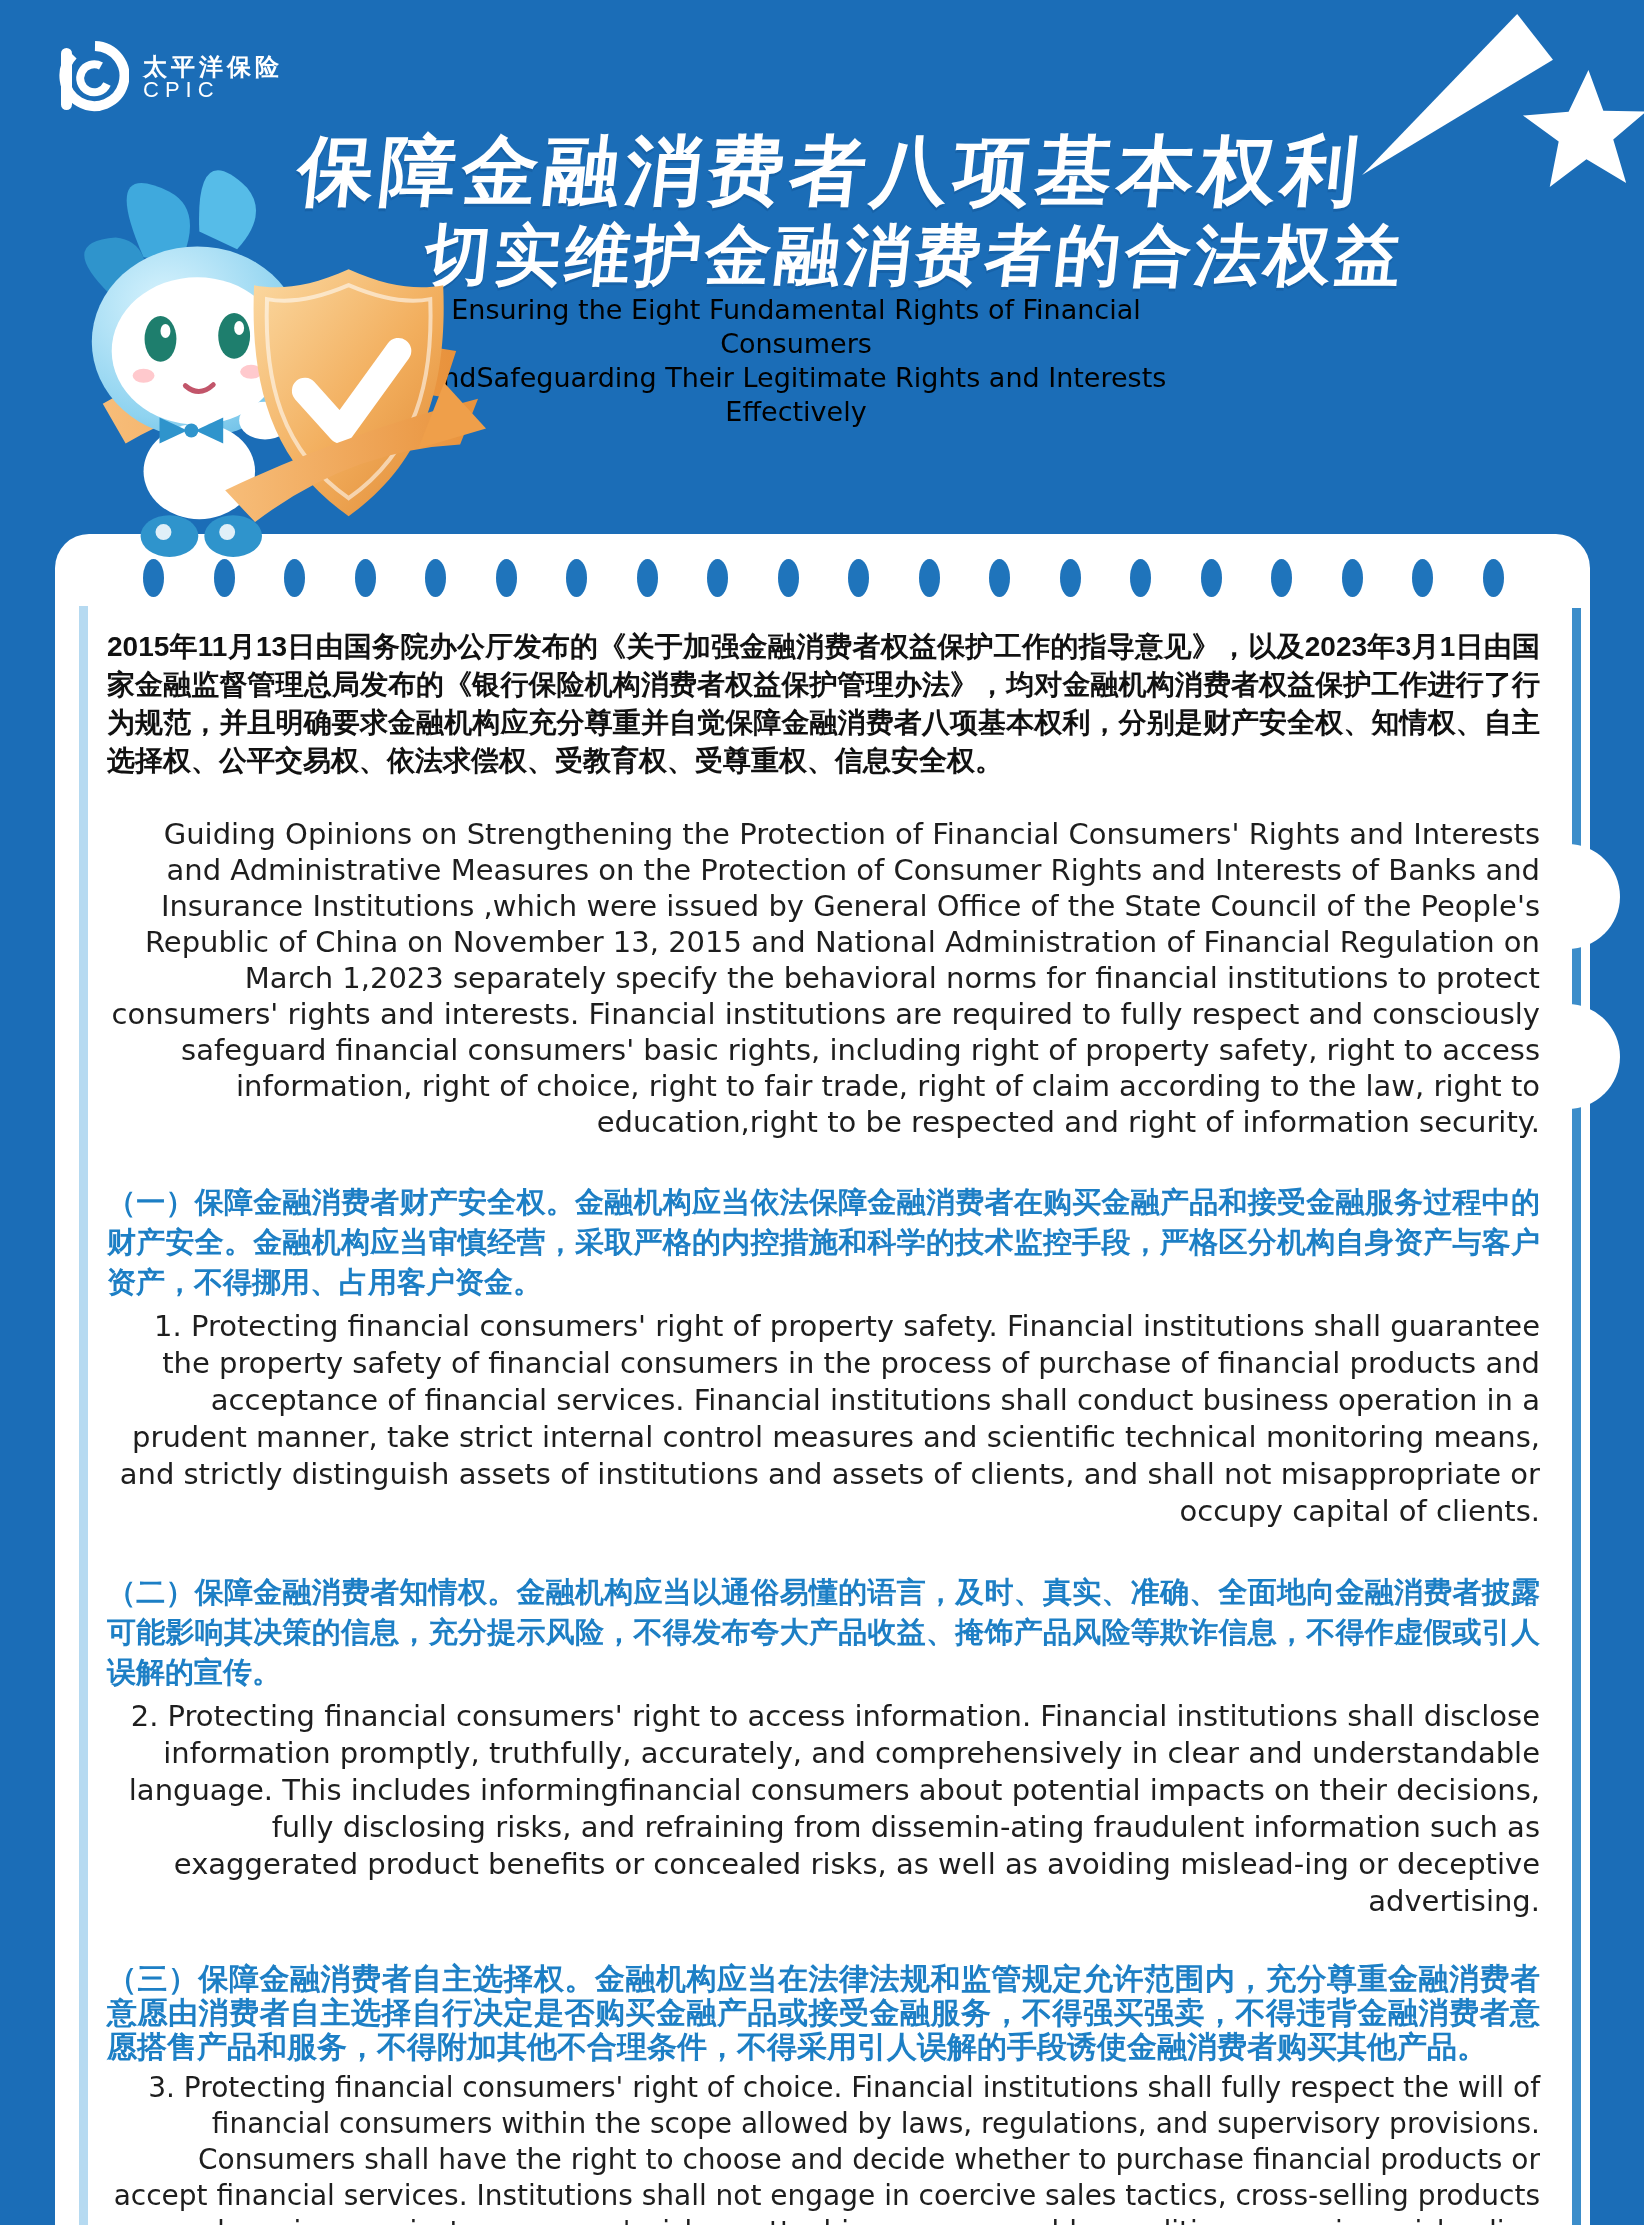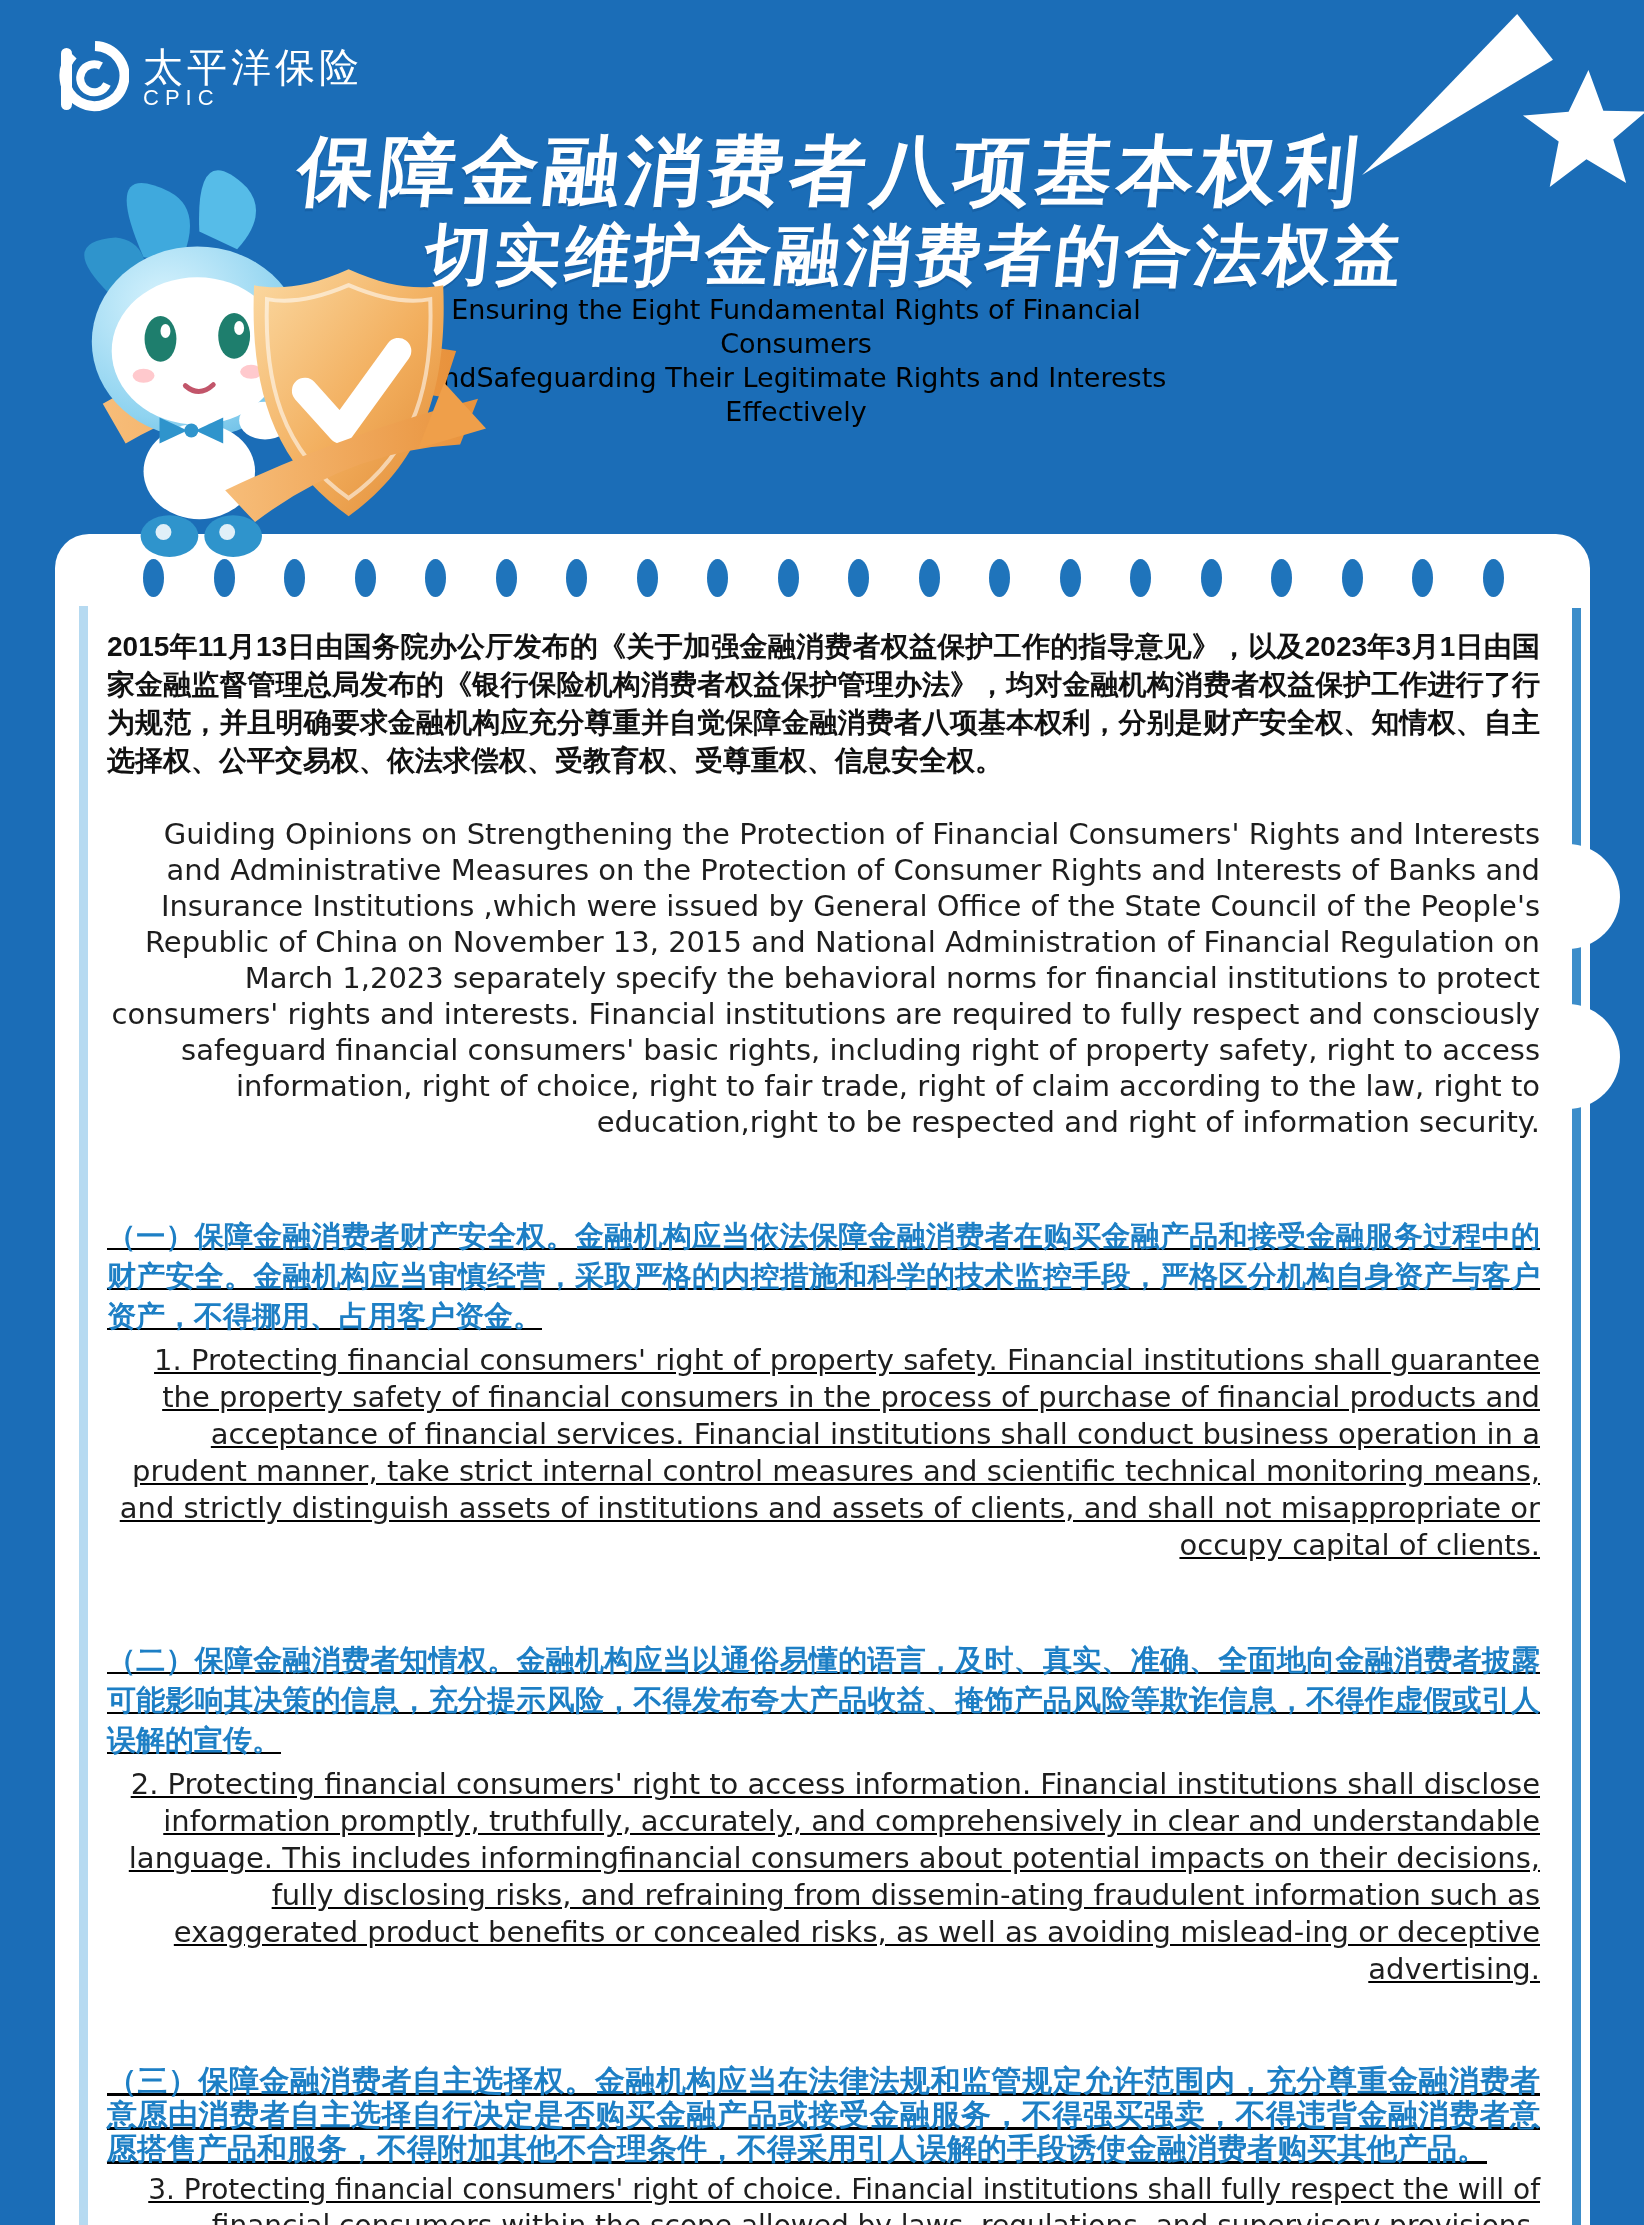--- a/index.html
+++ b/index.html
@@ -13,21 +13,21 @@
   body{
     position:relative;
     background:var(--brand-blue);
     font-family:"Liberation Sans","DejaVu Sans",sans-serif;
     overflow:hidden;
   }
   
   .header{position:absolute;left:0;top:0;right:0;height:534px;}
   .logo{position:absolute;left:55px;top:38px;display:flex;align-items:center;gap:14px;}
   .logo-text{color:#fff;line-height:1;}
-  .logo-cn{font-size:40px;letter-spacing:4px;font-weight:400;}
+  .logo-cn{font-size:24px;letter-spacing:4px;font-weight:700;}
   .logo-en{font-size:22px;letter-spacing:6px;font-weight:400;}
   .comet{position:absolute;left:1358px;top:8px;}
   .star{position:absolute;left:1517px;top:62px;}
   .title1{
     position:absolute;top:121px;left:229px;width:1204px;text-align:center;
     color:#fff;font-size:76px;font-weight:900;letter-spacing:6px;
     transform:skewX(-6deg);white-space:nowrap;
     text-shadow:0 3px 0 rgba(0,40,90,.15);
   }
   .title2{
@@ -56,21 +56,21 @@
   .dots{display:flex;justify-content:space-between;margin:8px 36px 0 36px;height:40px;align-items:center;}
   .dots span{display:block;width:21px;height:38px;border-radius:50%;background:var(--dot-blue);}
   .para-cn{
     margin-top:30px;color:#111;font-size:28px;line-height:38px;
     font-weight:600;text-align:justify;
   }
   .para-en{
     margin-top:36px;color:var(--body-ink);font-size:29px;line-height:36px;
     font-family:"DejaVu Sans","Liberation Sans",sans-serif;text-align:right;
   }
-  .sec{margin-top:76px;text-decoration:underline;}
+  .sec{margin-top:42px;}
   .sec-cn{
     color:var(--section-blue);font-size:29px;line-height:40px;font-weight:700;
     text-align:justify;
   }
   .sec-en{
     margin-top:6px;color:var(--body-ink);font-size:29px;line-height:37px;
     font-family:"DejaVu Sans","Liberation Sans",sans-serif;
     text-align:right;
   }
   .sec3 .sec-cn{font-size:30px;line-height:34px;}

